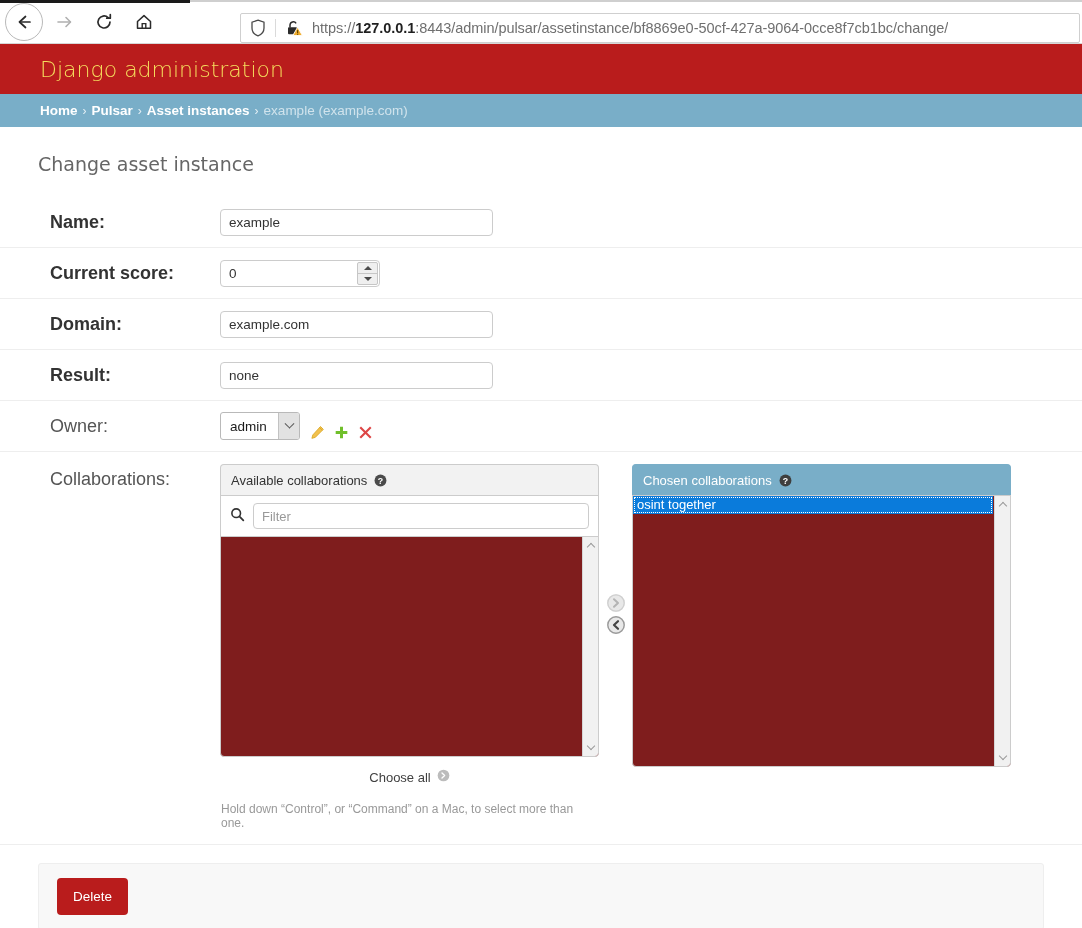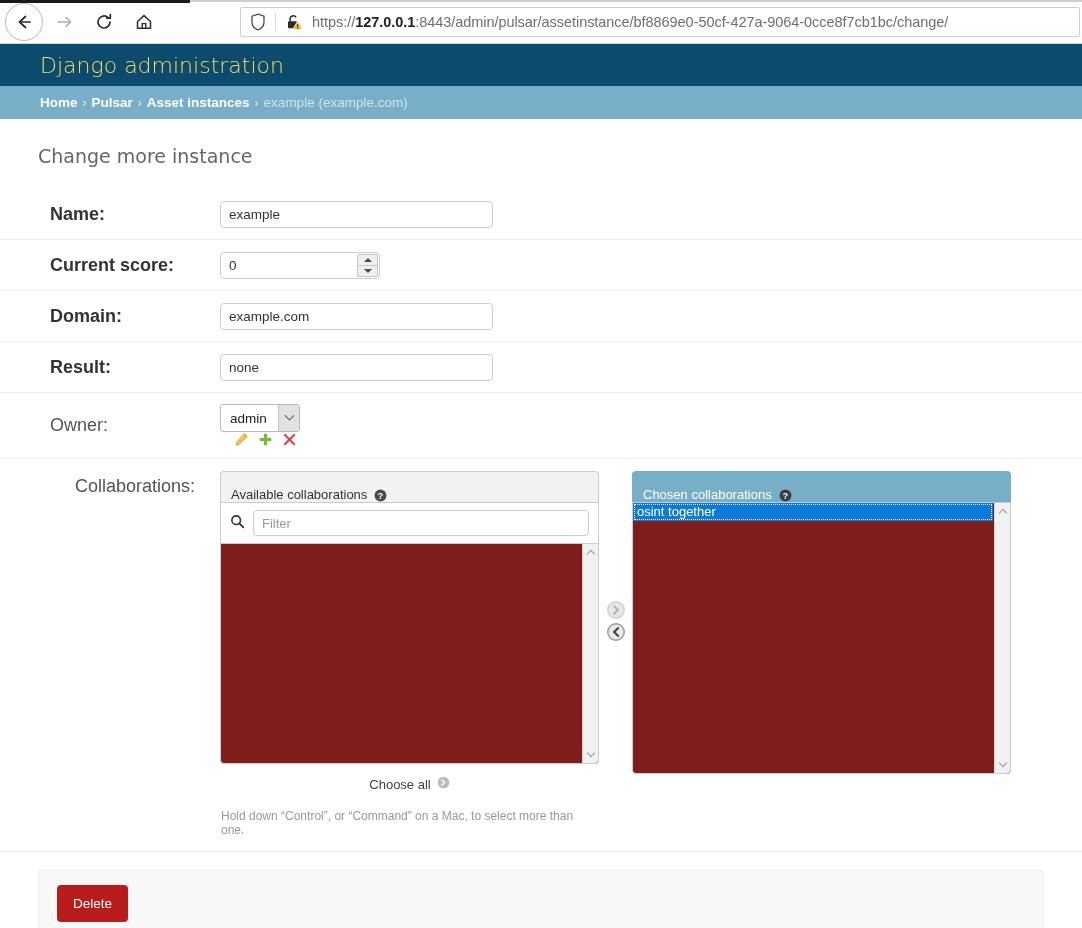--- a/index.html
+++ b/index.html
@@ -29,36 +29,36 @@
   .nav-btns { position: absolute; top: 0; left: 0; height: 44px; display: flex; align-items: center; }
   .nav-btn {
     width: 38px; height: 38px; margin-left: 2px;
     display: flex; align-items: center; justify-content: center;
     border-radius: 50%;
   }
   #nav-back { border: 1px solid #b9b9b9; margin-left: 5px; }
   .nav-glyph { display: block; }
 
   #urlbar {
-    position: absolute; top: 7px; left: 240px; right: 2px; height: 30px;
+    position: absolute; top: 13px; left: 240px; right: 2px; height: 30px;
     border: 1px solid #cfcfcf; border-radius: 2px; background: #fff;
     display: flex; align-items: center;
   }
   #shield-icon-wrap { width: 34px; display: flex; justify-content: center; align-items: center; }
   #urlbar-div { width: 1px; height: 18px; background: #dadada; }
   #lock-icon-wrap { width: 36px; display: flex; justify-content: center; align-items: center; }
   #url-text {
     font-size: 14.5px; color: #6f6f6f; white-space: nowrap; overflow: hidden;
     letter-spacing: -0.05px;
   }
   #url-text .host { color: #1f1f1f; font-weight: bold; }
 
   
   #dj-header {
-    height: 42px; background: #0c4a6e;
+    height: 50px; background: #b91c1c;
     display: flex; align-items: center; padding-left: 40px;
   }
   #site-name {
     color: #f5dd5d; font-size: 22px; font-weight: 300;
     font-family: "DejaVu Sans", sans-serif;
   }
   #breadcrumbs {
     height: 33px; background: #79aec8;
     display: flex; align-items: center; padding-left: 40px;
     font-size: 13.5px; color: #ffffff; font-weight: bold;
@@ -107,21 +107,21 @@
     position: absolute; right: 2px; top: 2px; width: 21px; height: 23px;
     background: #efefef; border: 1px solid #c6c6c6; border-radius: 2px;
     display: flex; flex-direction: column;
   }
   .spinner .half { flex: 1; display: flex; align-items: center; justify-content: center; }
   .spinner .divline { height: 1px; background: #c6c6c6; }
   .tri-up { width:0;height:0;border-left:4px solid transparent;border-right:4px solid transparent;border-bottom:4px solid #4a4a4a; }
   .tri-dn { width:0;height:0;border-left:4px solid transparent;border-right:4px solid transparent;border-top:4px solid #4a4a4a; }
 
   
-  .sel-wrap { display: inline-flex; align-items: center; vertical-align: middle; flex-direction: column; }
+  .sel-wrap { display: inline-flex; align-items: flex-end; vertical-align: middle; }
   .fake-select {
     display: inline-flex; align-items: stretch;
     border: 1px solid #b9b9b9; border-radius: 3px; background: #fff;
     height: 28px; width: 80px; overflow: hidden;
   }
   .fake-select .selval {
     flex: 1; display: flex; align-items: center; padding-left: 9px;
     font-size: 13.5px; color: #1a1a1a;
   }
   .fake-select .selarrow {
@@ -131,21 +131,21 @@
   .chev-dn { width: 7px; height: 7px; border-right: 1.6px solid #555; border-bottom: 1.6px solid #555; transform: rotate(45deg) translate(-2px,-2px); }
   .rel-icons { display: inline-flex; align-items: center; margin-left: 10px; gap: 9px; }
   .rel-icons svg { display: block; }
 
   
   .selector {
     display: flex; align-items: flex-start; position: relative;
   }
   .selector-box { width: 379px; }
   .selector-box .boxhead {
-    height: 31px; display: flex; align-items: flex-end; padding: 0 10px;
+    height: 31px; display: flex; align-items: center; padding: 0 10px;
     font-size: 13px; border: 1px solid #ccc; border-bottom: none;
   }
   .selector-available .boxhead { background: #f2f2f2; color: #333; border-radius: 4px 4px 0 0; }
   .selector-chosen .boxhead { background: #79aec8; color: #fff; border-color: #79aec8; border-radius: 4px 4px 0 0; }
   .help-icon {
     display: inline-flex; margin-left: 7px; vertical-align: middle;
   }
   .filterbar {
     border: 1px solid #ccc; border-bottom: none; background: #fff;
     display: flex; align-items: center; padding: 7px 9px 7px 9px; gap: 8px;
@@ -285,21 +285,21 @@
   <a href="#">Home</a>
   <span class="sep">›</span>
   <a href="#">Pulsar</a>
   <span class="sep">›</span>
   <a href="#">Asset instances</a>
   <span class="sep">›</span>
   <span class="current">example (example.com)</span>
 </div>
 
 <div id="content">
-  <h1 id="page-title">Change more instance</h1>
+  <h1 id="page-title">Change asset instance</h1>
 
   <div class="form-wrap">
 
     <div class="form-row">
       <div class="flabel">Name:</div>
       <div class="finput">
         <input id="name-input" class="ti" type="text" value="example" style="">
       </div>
     </div>
 
@@ -361,21 +361,21 @@
               <svg width="15" height="15" viewBox="0 0 16 16">
                 <path d="M3.2 1.6 L8 6.4 L12.8 1.6 L14.4 3.2 L9.6 8 L14.4 12.8 L12.8 14.4 L8 9.6 L3.2 14.4 L1.6 12.8 L6.4 8 L1.6 3.2 Z" fill="#dd4646"></path>
               </svg>
             </span>
           </span>
         </span>
       </div>
     </div>
 
     <div class="form-row tall">
-      <div class="flabel soft" style="padding-top:5px;text-align:center;">Collaborations:</div>
+      <div class="flabel soft" style="padding-top:5px;">Collaborations:</div>
       <div class="finput">
         <div class="selector">
 
           <div class="selector-box selector-available">
             <div class="boxhead">
               <span>Available collaborations</span>
               <span class="help-icon">
                 <svg width="13" height="13" viewBox="0 0 14 14">
                   <circle cx="7" cy="7" r="6.4" fill="#4b4b4b"></circle>
                   <text x="7" y="10.4" font-size="9.5" font-family="Liberation Sans, sans-serif" fill="#fff" text-anchor="middle" font-weight="bold">?</text>

